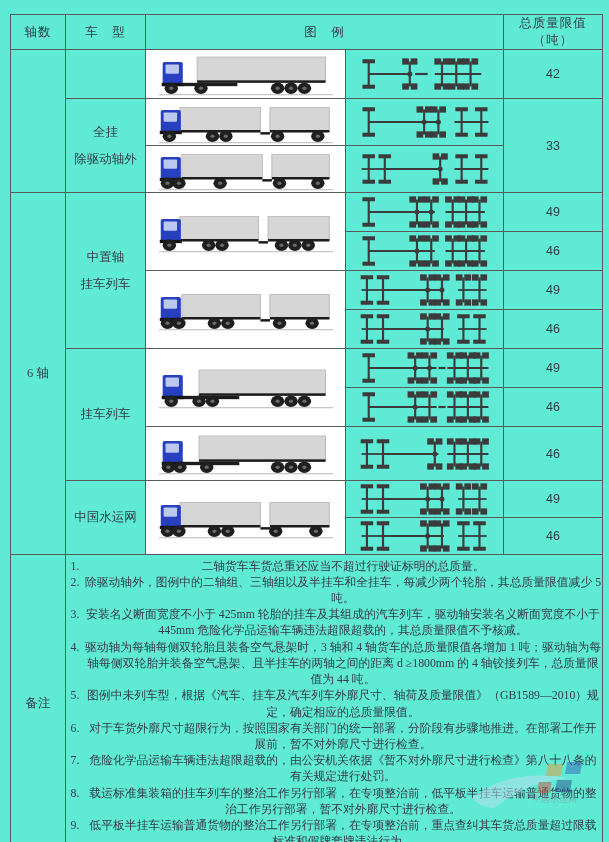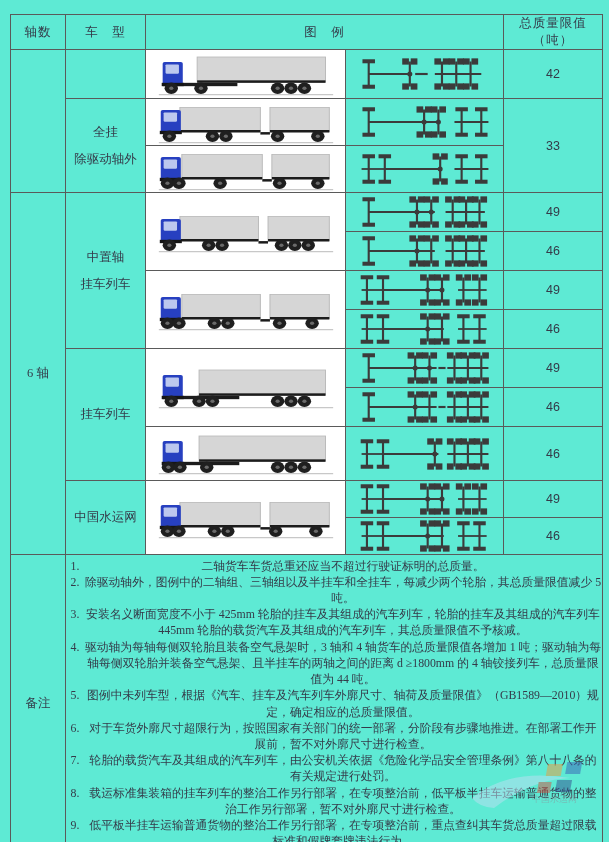--- a/index.html
+++ b/index.html
@@ -686,37 +686,37 @@
         <div class="note">
               <span class="note-num">1.</span>
               <span class="note-text">二轴货车车货总重还应当不超过行驶证标明的总质量。</span>
             </div>
         <div class="note">
               <span class="note-num">2.</span>
               <span class="note-text">除驱动轴外，图例中的二轴组、三轴组以及半挂车和全挂车，每减少两个轮胎，其总质量限值减少 5 吨。</span>
             </div>
         <div class="note">
               <span class="note-num">3.</span>
-              <span class="note-text">安装名义断面宽度不小于 425mm 轮胎的挂车及其组成的汽车列车，轮胎的挂车及其组成的汽车列车 445mm 轮胎的载货汽车及其组成的汽车列车，其总质量限值不予核减。</span>
+              <span class="note-text">安装名义断面宽度不小于 425mm 轮胎的挂车及其组成的汽车列车，驱动轴安装名义断面宽度不小于 445mm 危险化学品运输车辆违法超限超载的，其总质量限值不予核减。</span>
             </div>
         <div class="note">
               <span class="note-num">4.</span>
               <span class="note-text">驱动轴为每轴每侧双轮胎且装备空气悬架时，3 轴和 4 轴货车的总质量限值各增加 1 吨；驱动轴为每轴每侧双轮胎并装备空气悬架、且半挂车的两轴之间的距离 d ≥1800mm 的 4 轴铰接列车，总质量限值为 44 吨。</span>
             </div>
         <div class="note">
               <span class="note-num">5.</span>
               <span class="note-text">图例中未列车型，根据《汽车、挂车及汽车列车外廓尺寸、轴荷及质量限值》（GB1589—2010）规定，确定相应的总质量限值。</span>
             </div>
         <div class="note">
               <span class="note-num">6.</span>
               <span class="note-text">对于车货外廓尺寸超限行为，按照国家有关部门的统一部署，分阶段有步骤地推进。在部署工作开展前，暂不对外廓尺寸进行检查。</span>
             </div>
         <div class="note">
               <span class="note-num">7.</span>
-              <span class="note-text">轮胎的载货汽车及其组成的汽车列车，由公安机关依据《危险化学品安全管理条例》第八十八条的有关规定进行处罚。</span>
+              <span class="note-text">危险化学品运输车辆违法超限超载的，由公安机关依据《暂不对外廓尺寸进行检查》第八十八条的有关规定进行处罚。</span>
             </div>
         <div class="note">
               <span class="note-num">8.</span>
               <span class="note-text">载运标准集装箱的挂车列车的整治工作另行部署，在专项整治前，低平板半挂车运输普通货物的整治工作另行部署，暂不对外廓尺寸进行检查。</span>
             </div>
         <div class="note">
               <span class="note-num">9.</span>
               <span class="note-text">低平板半挂车运输普通货物的整治工作另行部署，在专项整治前，重点查纠其车货总质量超过限载标准和假牌套牌违法行为。</span>
             </div>
       </td>

